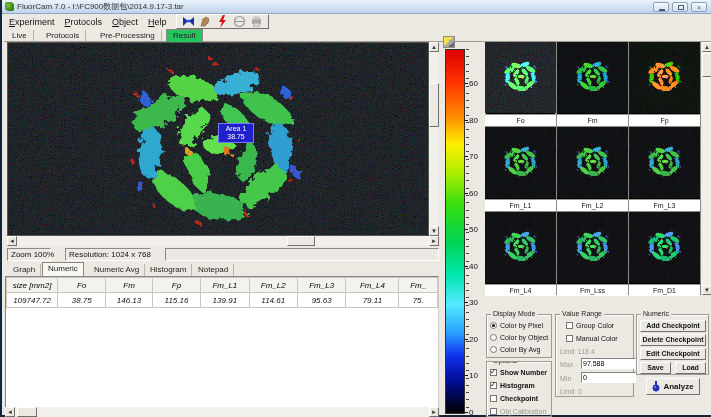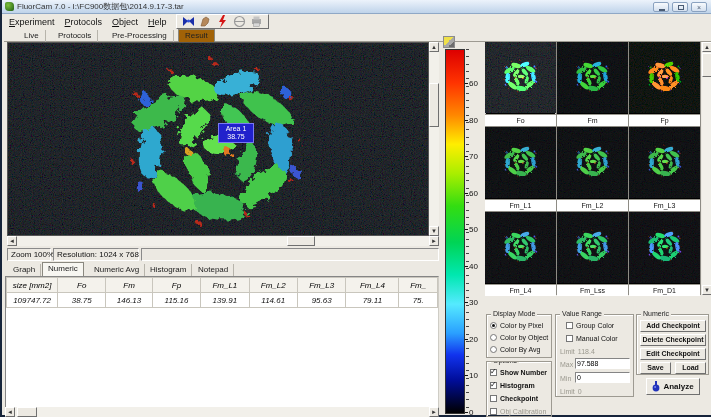--- a/index.html
+++ b/index.html
@@ -28,37 +28,37 @@
   
   #menubar { position:absolute; left:2px; top:14px; right:0; height:15px; background:#ece9e2; display:flex; align-items:center; }
   .menu-item { display:inline-block; font-size:9px; color:#111; padding:1px 5px; }
   .menu-item::first-letter { text-decoration:underline; }
   #toolbar { height:15px; display:flex; align-items:center; gap:4px; padding:0 5px; margin-left:4px; }
   .tb-icon { width:13px; height:13px; display:inline-block; }
 
   
   #tabbar-top { position:absolute; left:2px; top:29px; right:0; height:13px; border-bottom:1px solid #9d9a91; }
   .ttab { position:absolute; top:1px; height:12px; font-size:8px; color:#222; padding:1px 6px 12px;
-    border-right:1px solid #b7b4ab;margin-left:12px; }
-  .ttab.active { background:#a16207; border:1px solid #8a887f; border-bottom:none; top:0; height:13px; font-size:8px; }
+    border-right:1px solid #b7b4ab; }
+  .ttab.active { background:#22c55e; border:1px solid #8a887f; border-bottom:none; top:0; height:13px; font-size:8px; }
 
   
   #image-area { position:absolute; left:5px; top:42px; width:422px; height:194px; background:#000; overflow:hidden; border:1px solid #555; }
   #area-label { position:absolute; left:210px; top:80px; width:36px; background:#2121cc; border:1px solid #7a7af2;
     color:#fff; font-size:7px; line-height:8px; text-align:center; padding:1px 0; }
 
   
   .scrollbar { position:absolute; background:#f2f0ea; }
   .sb-btn { position:absolute; width:10px; height:10px; font-size:6px; line-height:9px; text-align:center; color:#333; }
   .sb-thumb { position:absolute; }
   .sb-v .sb-btn, .sb-v .sb-thumb { left:0; width:10px; }
   .sb-h .sb-btn, .sb-h .sb-thumb { top:0; height:10px; }
 
   
-  #statusbar { position:absolute; left:5px; top:248px; width:432px; height:13px; display:flex; gap:2px; }
+  #statusbar { position:absolute; left:5px; top:248px; width:432px; height:13px; display:flex; gap:14px; }
   .status-panel { border:1px solid; border-color:#8a8a8a #fff #fff #8a8a8a; font-size:8px; color:#111; padding:1px 3px; background:#ece9e2; white-space:nowrap; }
 
   
   #tabbar-bottom { position:absolute; left:3px; top:262px; width:434px; height:25px; }
   .btab { position:absolute; top:2px; height:12px; font-size:8px; color:#222; padding:1px 5px 0; border-right:1px solid #b7b4ab; }
   .btab.active { background:#f7f6f1; border:1px solid #8a887f; border-bottom:none; top:0; height:14px; }
 
   
   #table-panel { position:absolute; left:3px; top:276px; width:434px; height:153px; background:#fff; overflow:hidden;
     border:1px solid; border-color:#858585 #cfcdc6 #cfcdc6 #858585;font-style:italic; }
@@ -103,21 +103,21 @@
   
   .ctl-label { font-size:7px; color:#111; line-height:9px; }
   .gray { color:#9b998f; }
   .checkbox { width:7px; height:7px; background:#fff; border:1px solid #777; display:inline-block; position:relative; flex:none; }
   .checkbox.on::after { content:"✓"; position:absolute; left:-1px; top:-3px; font-size:8px; color:#111; }
   .radio { width:7px; height:7px; border:1px solid #777; border-radius:50%; background:#fff; display:inline-block; position:relative; flex:none; }
   .radio.on::after { content:""; position:absolute; left:1px; top:1px; width:3px; height:3px; border-radius:50%; background:#111; }
   .ctl-row { display:flex; align-items:center; gap:3px; position:absolute; }
   .btn { position:absolute; font-size:7px; font-weight:bold; color:#111; text-align:center;
     border:1px solid; border-color:#fff #6f6f6f #6f6f6f #fff; background:#ece9e2; line-height:10px; }
-  input.val { position:absolute; height:11px; font-size:7px; padding:0 1px; border:1px solid; border-color:#858585 #fff #fff #858585; background:#fff; font-family:"Liberation Sans",sans-serif; }
+  input.val { position:absolute; height:11px; font-size:7px; padding:0 1px; border:1px solid; border-color:#858585 #fff #fff #858585; background:#fff; font-family:"Liberation Sans",sans-serif;margin-left:6px; }
   #analyze-btn { position:absolute; left:644px; top:378px; width:54px; height:17px;
     border:1px solid; border-color:#fff #6f6f6f #6f6f6f #fff; background:#ece9e2;
     display:flex; align-items:center; justify-content:center; gap:3px; font-size:8px; font-weight:bold; color:#111; }
 </style>
 </head>
 <body>
 
 <svg width="0" height="0" style="position:absolute">
   <defs>
     <filter id="rough" x="-20%" y="-20%" width="140%" height="140%">

